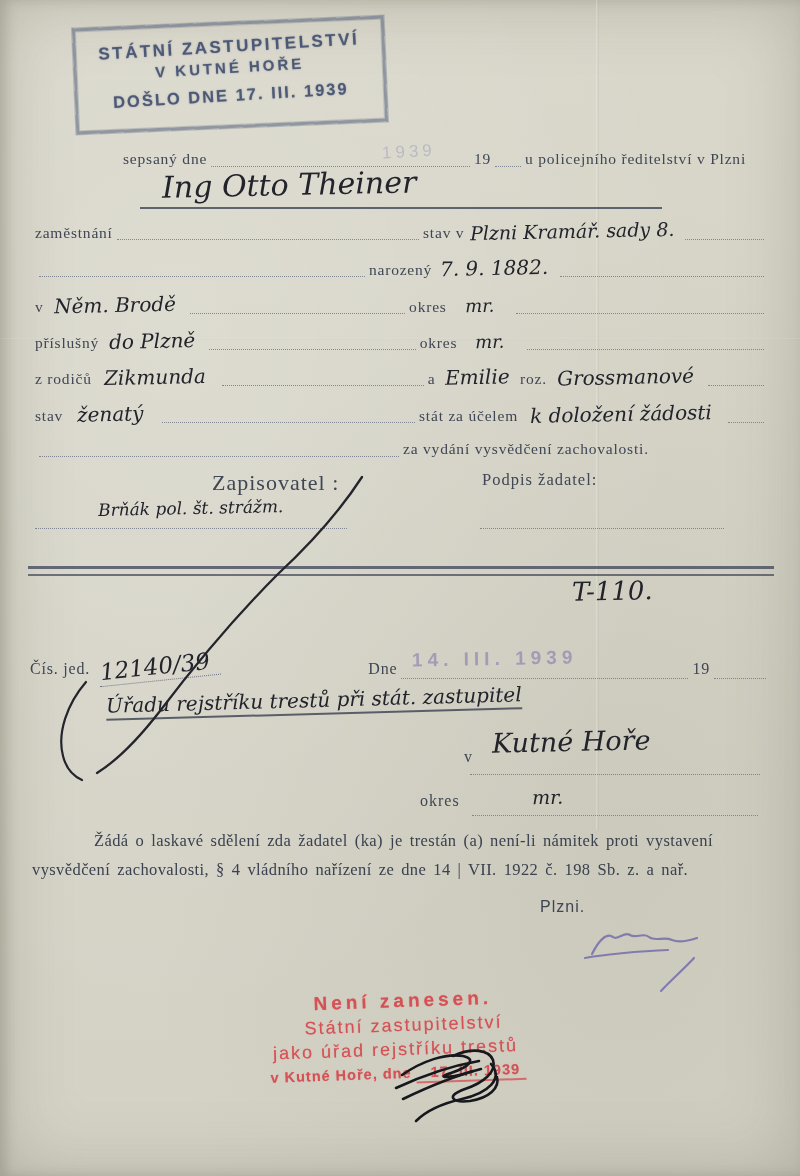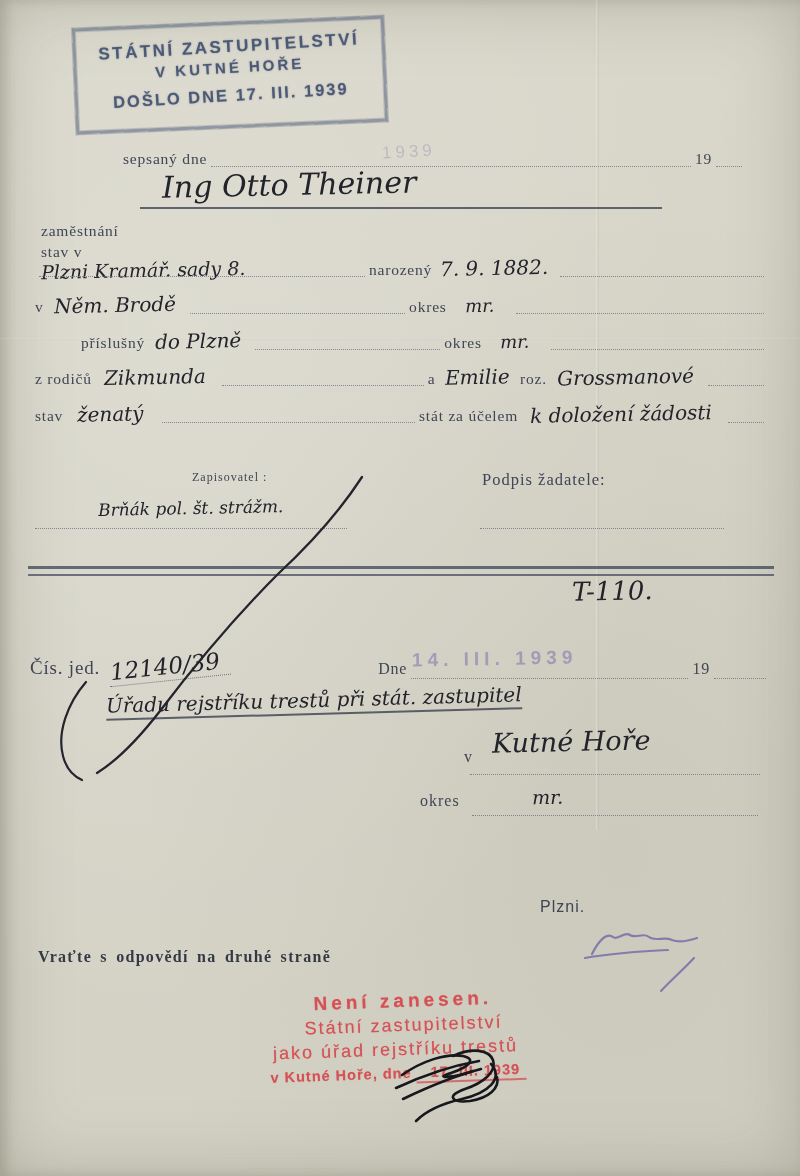--- a/index.html
+++ b/index.html
@@ -100,26 +100,27 @@
   </div>
 
 
   <div class="date-remnant">1939</div>
 
   <div class="row" style="top:150px;left:123px;right:54px;">
     <span class="pl">sepsaný dne</span>
     <span class="dot"></span>
     <span class="pl">19</span>
     <span class="dot" style="flex:0 0 26px;"></span>
+    <span class="pl">u policejního ředitelství v Plzni</span>
   </div>
 
   <div class="hw" style="position:absolute;left:162px;top:170px;font-size:30px;">Ing Otto Theiner</div>
   <div class="solidline" style="left:140px;top:207px;width:522px;"></div>
 
-  <div class="row" style="top:222px;flex-direction:column;">
+  <div class="row" style="top:222px;">
     <span class="pl">zaměstnání</span>
     <span class="dot" style="flex:2.1;"></span>
     <span class="pl">stav v</span>
     <span class="hw" style="font-size:19px;margin:0 6px;">Plzni Kramář. sady 8.</span>
     <span class="dot" style="flex:.55;"></span>
   </div>
 
   <div class="row" style="top:258px;">
     <span class="dot" style="flex:2.4;"></span>
     <span class="pl">narozený</span>
@@ -129,21 +130,21 @@
 
   <div class="row" style="top:295px;">
     <span class="pl">v</span>
     <span class="hw" style="margin:0 10px;">Něm. Brodě</span>
     <span class="dot" style="flex:1;"></span>
     <span class="pl">okres</span>
     <span class="hw" style="margin:0 18px;font-size:18px;">mr.</span>
     <span class="dot" style="flex:1.15;"></span>
   </div>
 
-  <div class="row" style="top:331px;margin-left:46px;">
+  <div class="row" style="top:331px;">
     <span class="pl">příslušný</span>
     <span class="hw" style="margin:0 10px;">do Plzně</span>
     <span class="dot" style="flex:1;"></span>
     <span class="pl">okres</span>
     <span class="hw" style="margin:0 18px;font-size:18px;">mr.</span>
     <span class="dot" style="flex:1.15;"></span>
   </div>
 
   <div class="row" style="top:367px;">
     <span class="pl">z rodičů</span>
@@ -158,35 +159,40 @@
 
   <div class="row" style="top:404px;">
     <span class="pl">stav</span>
     <span class="hw" style="margin:0 14px;">ženatý</span>
     <span class="dot" style="flex:1.4;"></span>
     <span class="pl">stát za účelem</span>
     <span class="hw" style="margin:0 12px;">k doložení žádosti</span>
     <span class="dot" style="flex:.2;"></span>
   </div>
 
-
-  <span class="lbl-abs" style="left:192px;top:470px;font-size:12px;letter-spacing:1px;">Zapisovatel :</span>
-  <span class="lbl-abs" style="left:482px;top:470px;font-size:16.5px;letter-spacing:1px;">Podpis žadatele:</span>
+  <div class="row" style="top:440px;">
+    <span class="dot" style="flex:0 0 360px;"></span>
+    <span class="pl">za vydání vysvědčení zachovalosti.</span>
+    <span style="flex:1;"></span>
+  </div>
+
+  <span class="lbl-abs" style="left:212px;top:470px;font-size:22px;letter-spacing:1px;">Zapisovatel :</span>
+  <span class="lbl-abs" style="left:482px;top:470px;font-size:16.5px;letter-spacing:1px;">Podpis žadatel:</span>
 
   <div class="hw" style="position:absolute;left:98px;top:500px;font-size:17px;">Brňák pol. št. strážm.</div>
   <div style="position:absolute;left:35px;top:528px;width:312px;border-top:1.6px dotted #6e7384;opacity:.8;"></div>
   <div style="position:absolute;left:480px;top:528px;width:244px;border-top:1.6px dotted #6e7384;opacity:.8;"></div>
 
   <div class="divider"></div>
 
   <div class="hw" style="position:absolute;left:572px;top:578px;font-size:26px;">T-110.</div>
 
 
   <div class="row" style="top:655px;left:30px;right:30px;">
-    <span class="pl" style="font-size:19px;">Čís. jed.</span>
+    <span class="pl" style="font-size:16px;">Čís. jed.</span>
     <span class="hw" style="font-size:23px;margin:0 8px;transform:rotate(-6deg);border-bottom:1.6px dotted #6e7384;padding:0 10px 2px 2px;">12140/39</span>
     <span style="flex:0 0 140px;"></span>
     <span class="pl" style="font-size:16px;">Dne</span>
     <span class="dot" style="flex:1;"></span>
     <span class="pl" style="font-size:16px;">19</span>
     <span class="dot" style="flex:0 0 52px;"></span>
   </div>
 
   <div class="stamp-purple">14. III. 1939</div>
 
@@ -195,24 +201,27 @@
   </div>
 
   <span class="lbl-abs" style="left:464px;top:748px;font-size:16px;">v</span>
   <div class="hw" style="position:absolute;left:492px;top:728px;font-size:27px;">Kutné Hoře</div>
   <div style="position:absolute;left:470px;top:774px;width:290px;border-top:1.6px dotted #6e7384;opacity:.8;"></div>
 
   <span class="lbl-abs" style="left:420px;top:792px;font-size:16px;letter-spacing:1px;">okres</span>
   <div class="hw" style="position:absolute;left:532px;top:788px;font-size:19px;">mr.</div>
   <div style="position:absolute;left:472px;top:815px;width:286px;border-top:1.6px dotted #6e7384;opacity:.8;"></div>
 
+  <div class="para">
+    <span class="ind">Žádá o laskavé sdělení zda žadatel (ka) je trestán (a) není-li námitek proti vystavení</span>
+    <span class="l2">vysvědčení zachovalosti, § 4 vládního nařízení ze dne 14 | VII. 1922 č. 198 Sb. z. a nař.</span>
+  </div>
 
   <span class="lbl-abs" style="left:540px;top:898px;font-size:16px;letter-spacing:1px;font-family:'Liberation Sans',sans-serif;">Plzni.</span>
 
-  <div class="return-note">Vraťte s odpovědí na druhé straně</div>
 
   <div class="registry-stamp">
     <span class="r1">Není zanesen.</span>
     <span class="r2">Státní zastupitelství</span>
     <span class="r3">jako úřad rejstříku trestů</span>
     <span class="r4">
       <span>v Kutné Hoře, dne</span>
       <span class="date">17. III. 1939</span>
     </span>
   </div>

